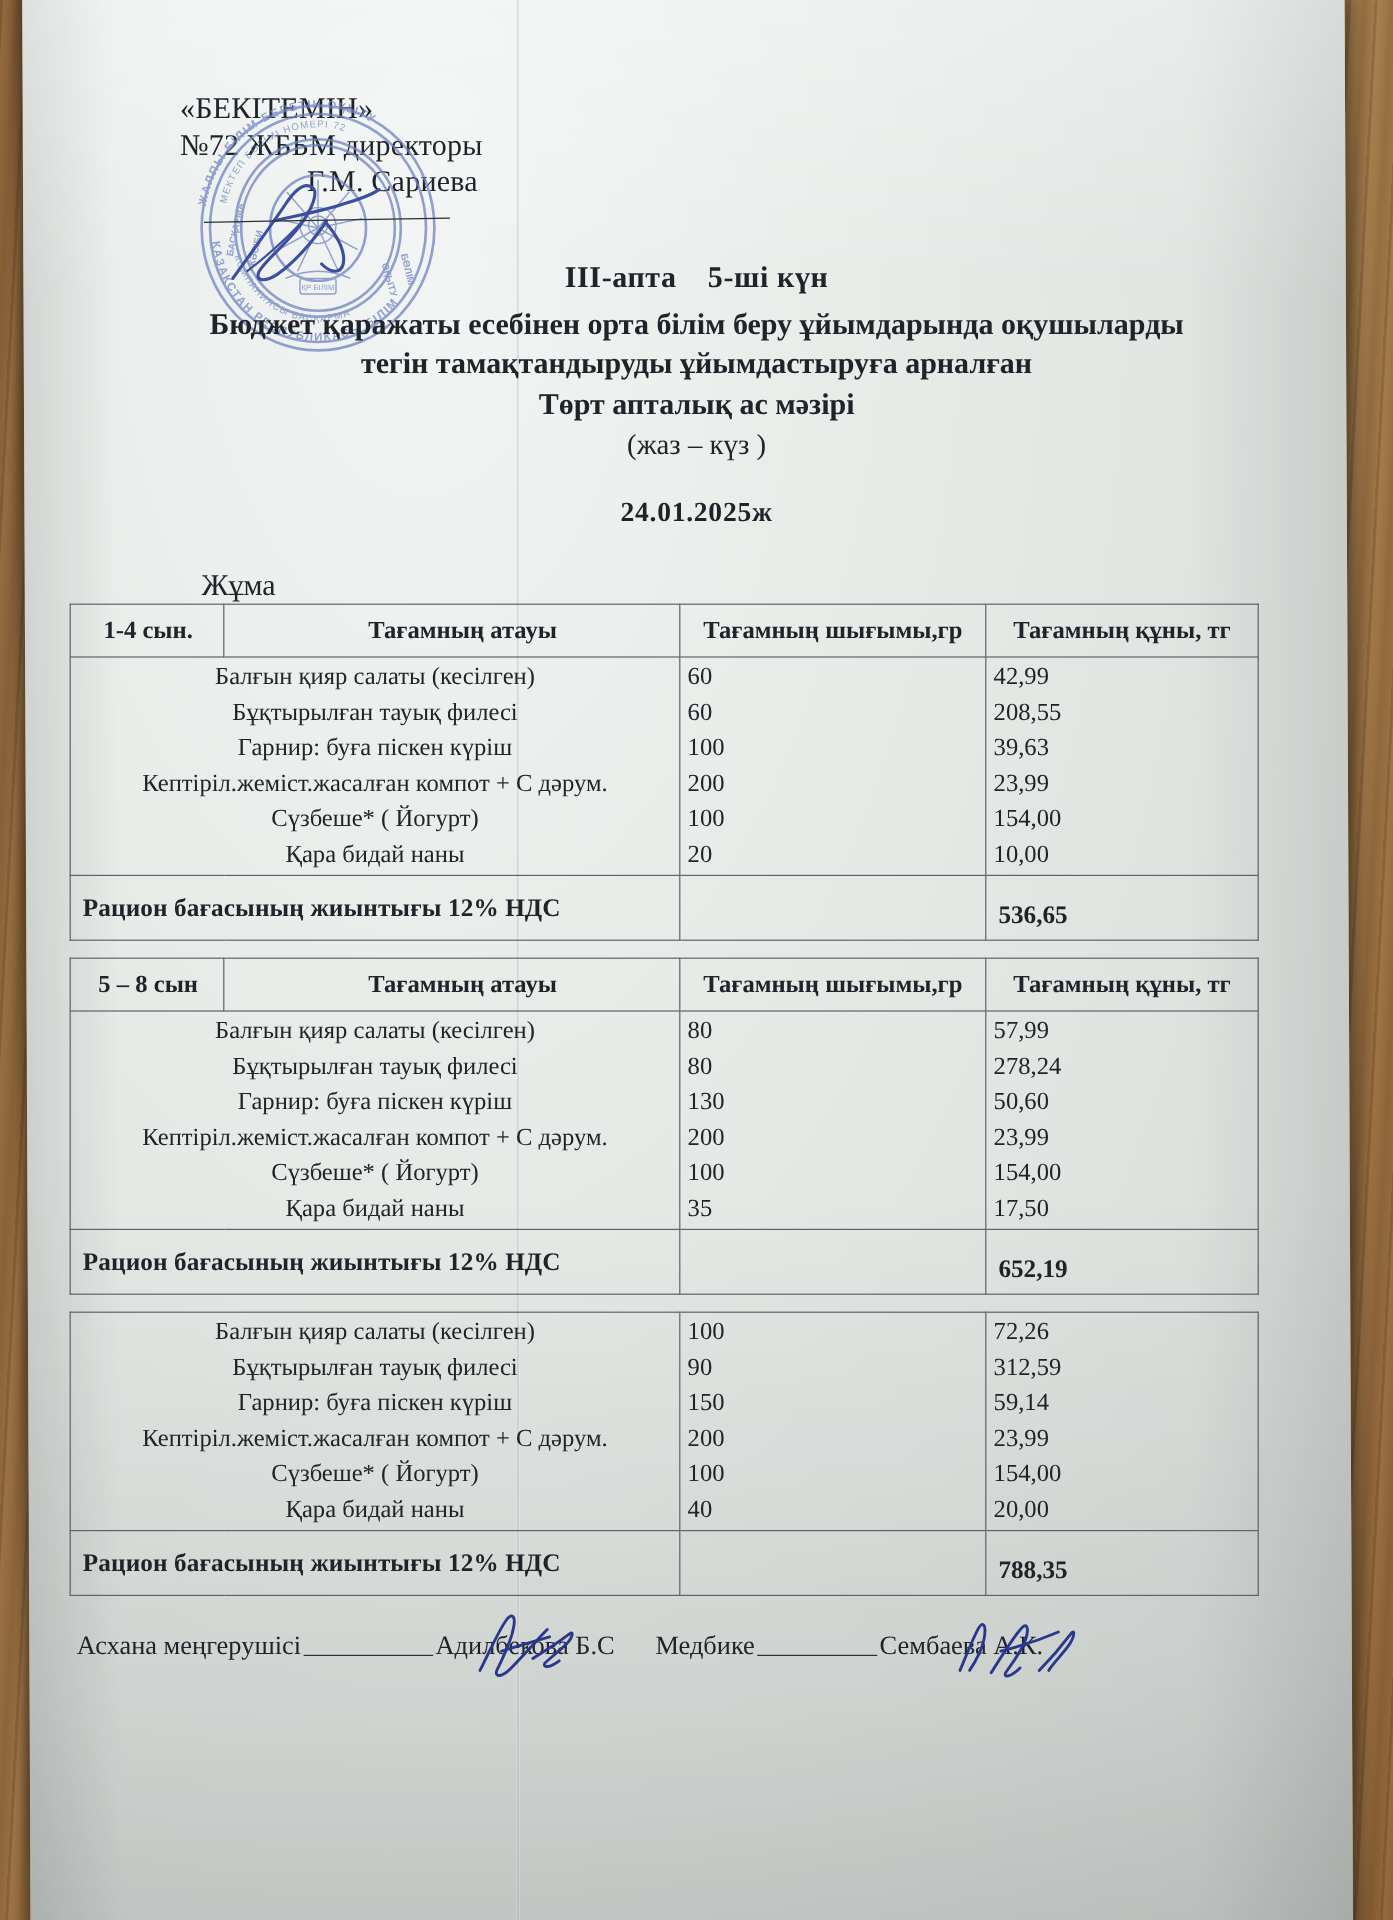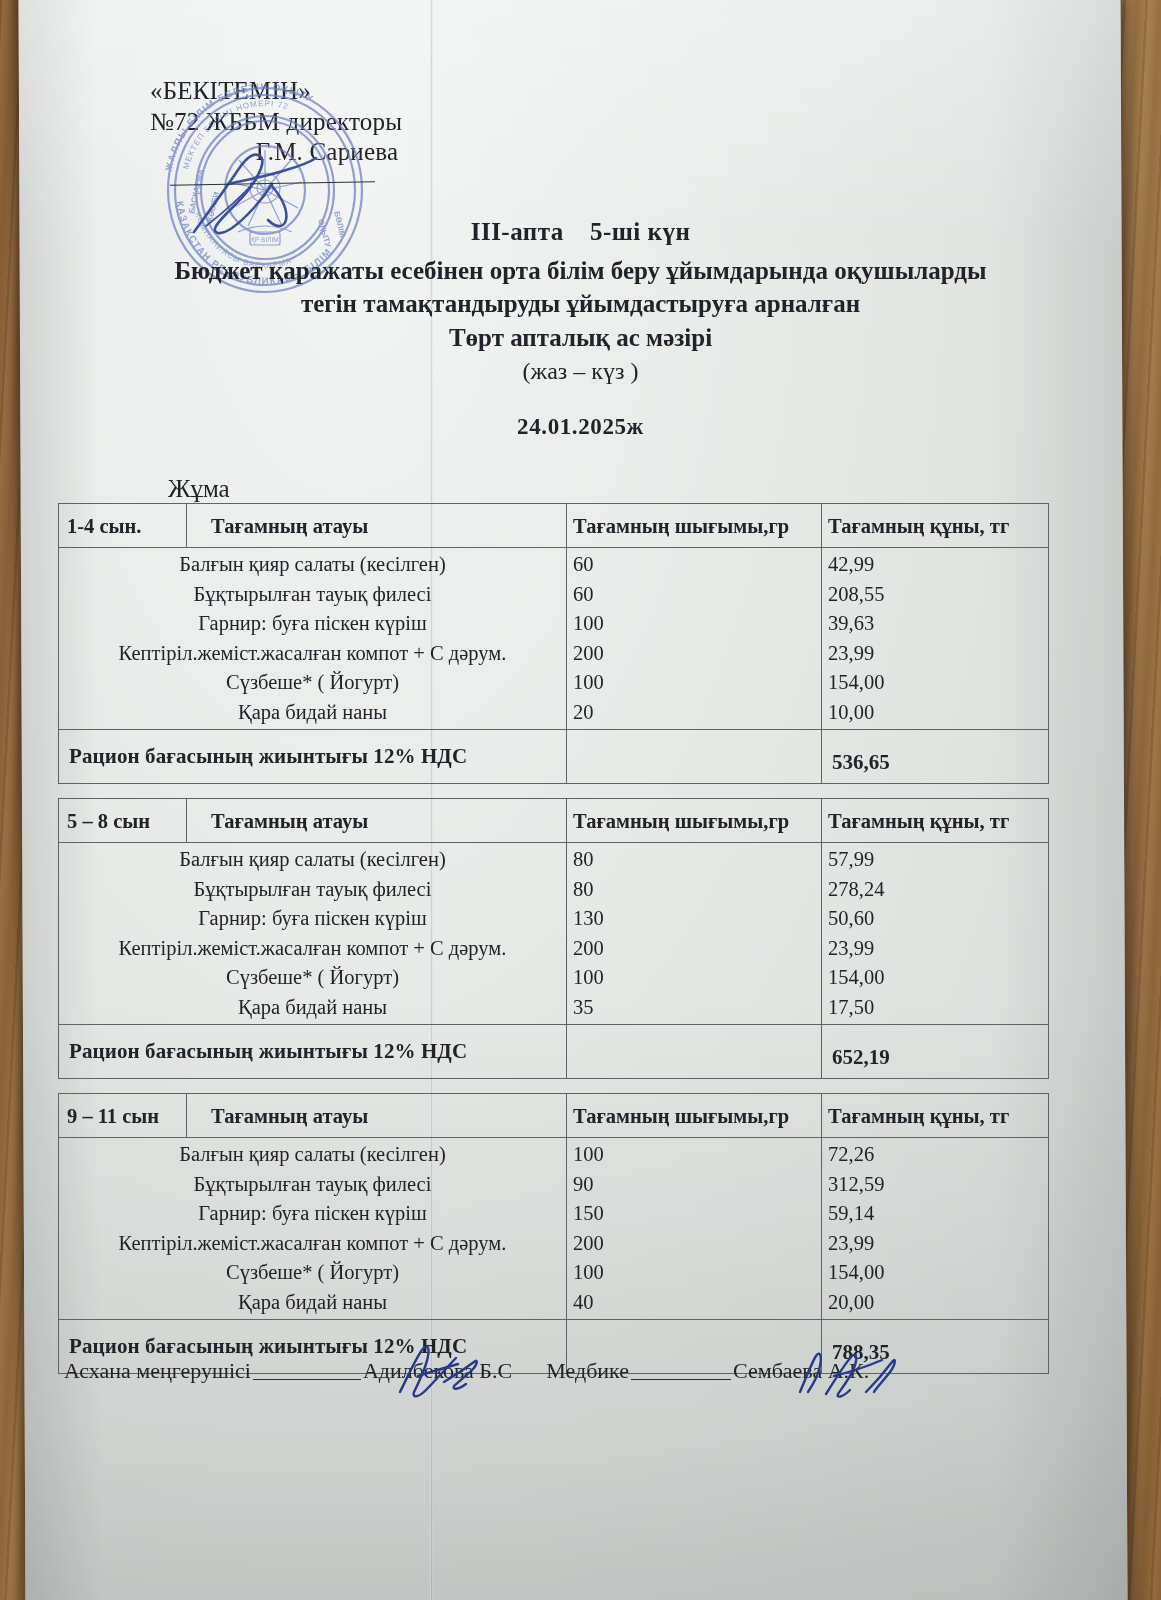--- a/index.html
+++ b/index.html
@@ -145,20 +145,21 @@
   col.c2 { width: 380px; }
   col.c3 { width: 255px; }
   col.c4 { width: 227px; }
 
   tr.hdr td {
     font-weight: bold;
     font-size: 20.5px;
     height: 44px;
     vertical-align: middle;
     padding-top: 4px;
+    text-align: center;
   }
   tr.hdr td.cls { padding-left: 8px; }
   tr.hdr td.nm  { padding-left: 24px; }
 
   td.dishes, td.outs, td.costs {
     padding-top: 8px;
     padding-bottom: 16px;
     font-size: 20.5px;
   }
   td.dishes { padding-left: 10px; text-align: center; }
@@ -429,26 +430,20 @@
       </table>
 
       <table class="menu" style="margin-top:14px;">
         <colgroup>
             <col class="c1">
             <col class="c2">
             <col class="c3">
             <col class="c4">
           </colgroup>
         <tbody>
-          <tr class="hdr">
-            <td class="cls">9 – 11 сын</td>
-            <td class="nm">Тағамның атауы</td>
-            <td>Тағамның шығымы,гр</td>
-            <td>Тағамның құны, тг</td>
-          </tr>
           <tr>
             <td class="dishes" colspan="2">
               <span class="line">Балғын қияр салаты (кесілген)</span>
               <span class="line">Бұқтырылған тауық филесі</span>
               <span class="line">Гарнир: буға піскен күріш</span>
               <span class="line">Кептіріл.жеміст.жасалған компот + С дәрум.</span>
               <span class="line">Сүзбеше* ( Йогурт)</span>
               <span class="line">Қара бидай наны</span>
             </td>
             <td class="outs">

